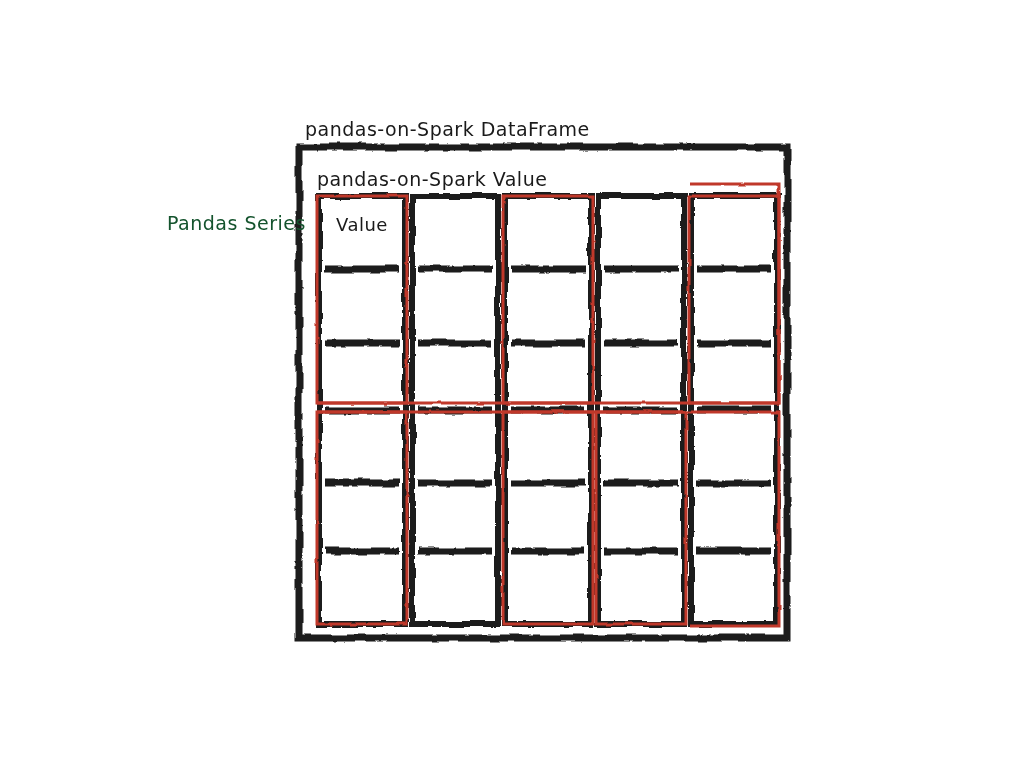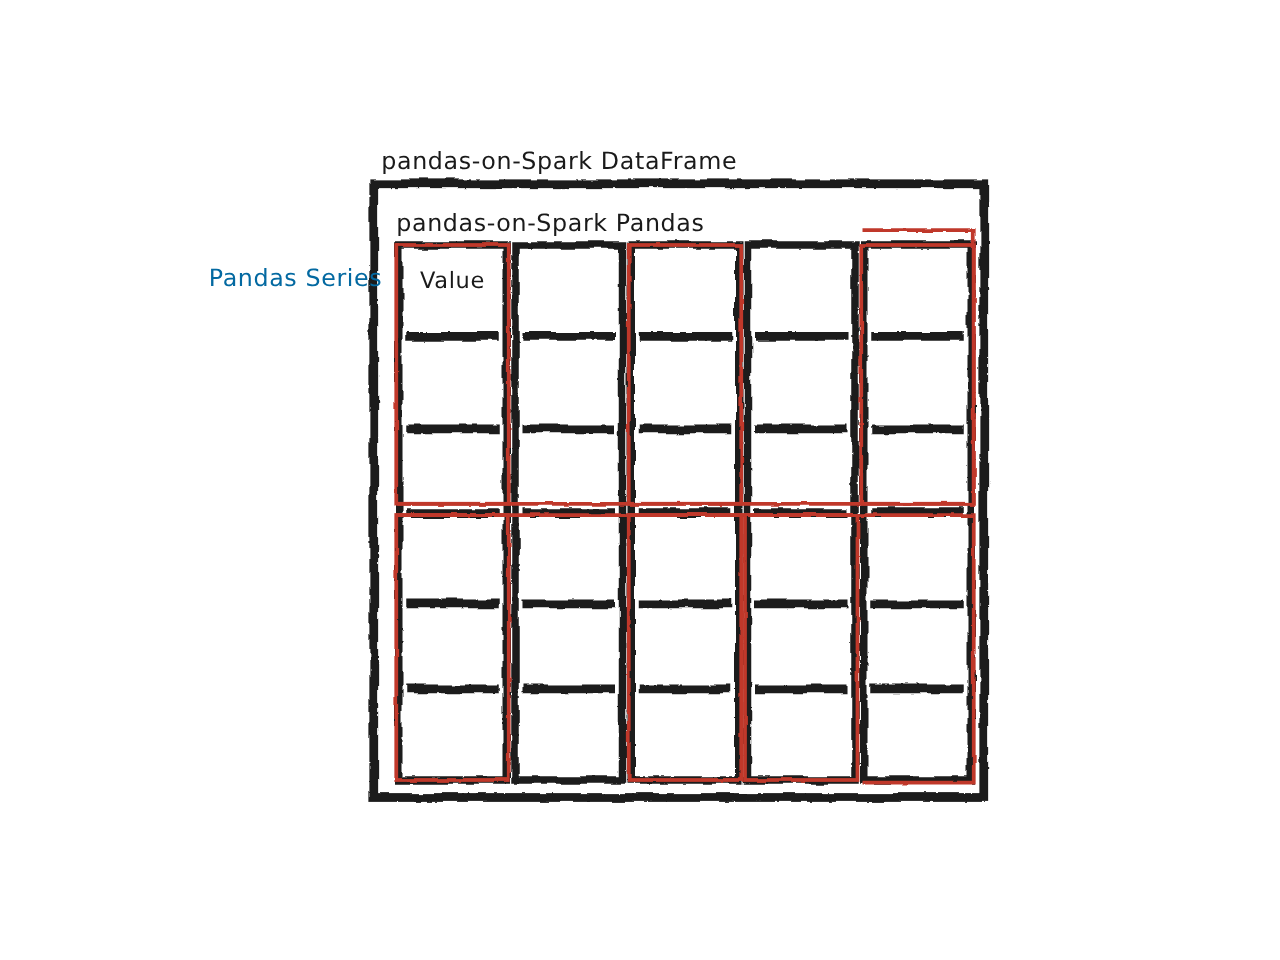--- a/index.html
+++ b/index.html
@@ -30,21 +30,21 @@
     letter-spacing: 0.5px;
     text-align: center;
   }
 
   .label-dark {
     color: #1a1a1a;
     font-size: 19px;
   }
 
   .label-red {
-    color: #0369a1;
+    color: #14532d;
     font-size: 19px;
   }
 
   #label-dataframe {
     left: 305px;
     top: 118px;
   }
 
   #label-series {
     left: 317px;
@@ -150,17 +150,17 @@
   <g filter="url(#rough-soft)">
     <path d="M 317 412 L 779 412 L 779 626 L 690 626" fill="none" stroke="#c0392b" stroke-width="3"></path>
   </g>
   <g filter="url(#rough-soft)">
     <rect x="689" y="196" width="90" height="207" fill="none" stroke="#c0392b" stroke-width="3"></rect>
   </g>
 </svg>
 
 <div class="label label-dark" id="label-dataframe">pandas-on-Spark DataFrame</div>
 
-<div class="label label-dark" id="label-series">pandas-on-Spark Pandas</div>
+<div class="label label-dark" id="label-series">pandas-on-Spark Value</div>
 
 <div class="label label-red" id="label-pandas-series">Pandas Series</div>
 
 <div class="label" id="label-value">Value</div>
 
 </body></html>

